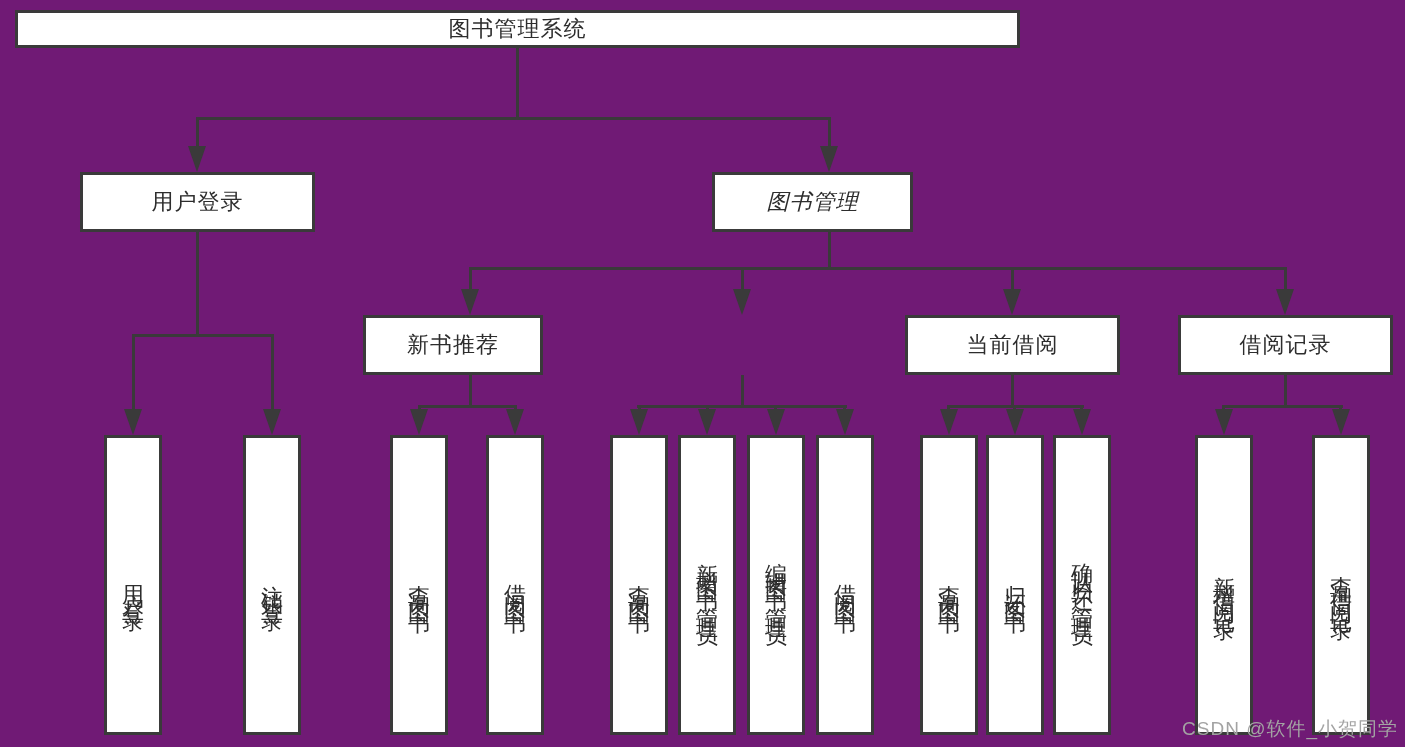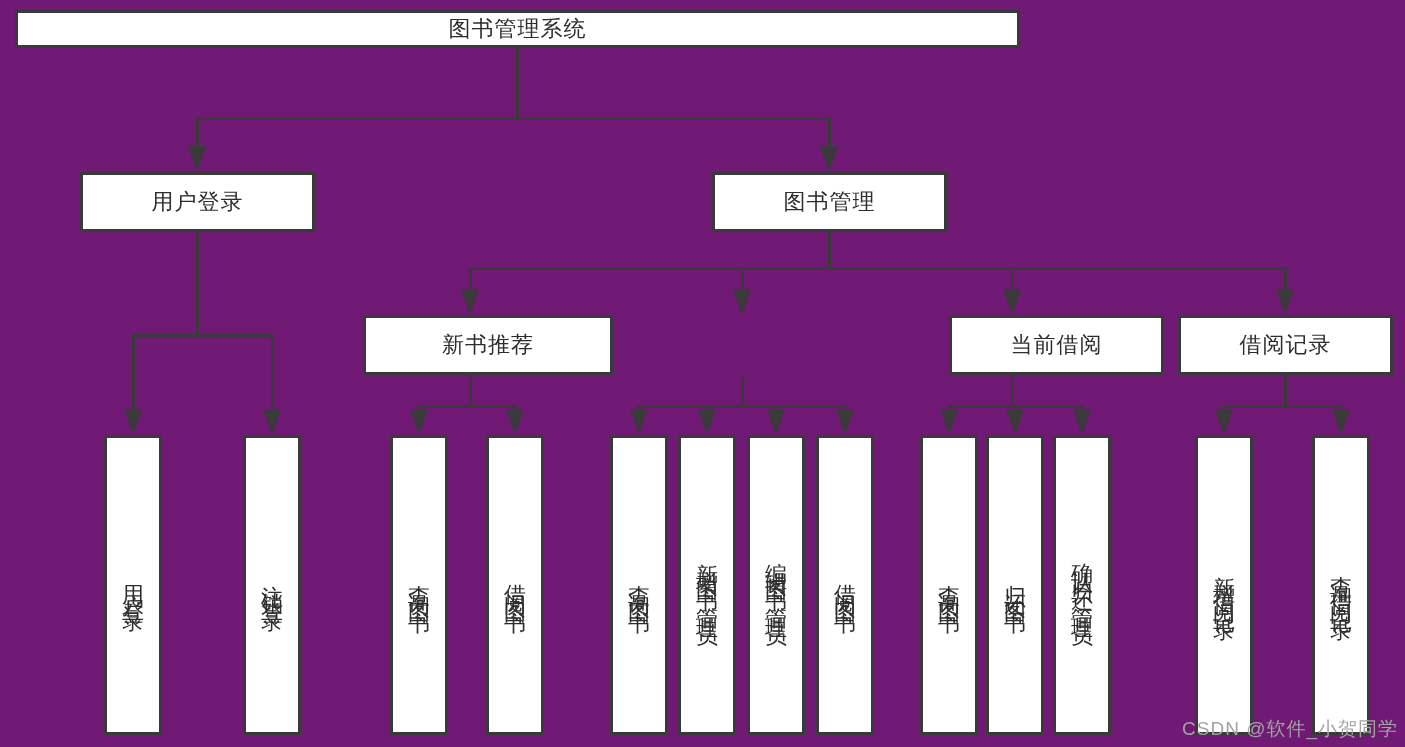--- a/index.html
+++ b/index.html
@@ -59,21 +59,21 @@
   <div class="vl" style="left:516px;top:48px;height:70px;"></div>
   <div class="hl" style="left:196px;top:117px;width:635px;"></div>
   <div class="vl" style="left:196px;top:117px;height:33px;"></div>
   <div class="vl" style="left:828px;top:117px;height:33px;"></div>
   <div class="ar" style="left:188px;top:146px;"></div>
   <div class="ar" style="left:820px;top:146px;"></div>
 
   <div class="box" style="left:80px;top:172px;width:235px;height:60px;">
     <span>用户登录</span>
   </div>
-  <div class="box" style="left:712px;top:172px;width:235px;height:60px;">
+  <div class="box" style="left:712px;top:172px;width:201px;height:60px;font-style:italic;">
     <span>图书管理</span>
   </div>
 
   <div class="vl" style="left:196px;top:232px;height:104px;"></div>
   <div class="hl" style="left:132px;top:334px;width:142px;"></div>
   <div class="vl" style="left:132px;top:334px;height:77px;"></div>
   <div class="vl" style="left:271px;top:334px;height:77px;"></div>
   <div class="ar" style="left:124px;top:409px;"></div>
   <div class="ar" style="left:263px;top:409px;"></div>
 
@@ -81,24 +81,24 @@
   <div class="hl" style="left:469px;top:267px;width:818px;"></div>
   <div class="vl" style="left:469px;top:267px;height:26px;"></div>
   <div class="vl" style="left:741px;top:267px;height:26px;"></div>
   <div class="vl" style="left:1011px;top:267px;height:26px;"></div>
   <div class="vl" style="left:1284px;top:267px;height:26px;"></div>
   <div class="ar" style="left:461px;top:289px;"></div>
   <div class="ar" style="left:733px;top:289px;"></div>
   <div class="ar" style="left:1003px;top:289px;"></div>
   <div class="ar" style="left:1276px;top:289px;"></div>
 
-  <div class="box" style="left:363px;top:315px;width:250px;height:60px;">
+  <div class="box" style="left:363px;top:315px;width:180px;height:60px;">
     <span>新书推荐</span>
   </div>
-  <div class="box" style="left:905px;top:315px;width:215px;height:60px;margin-left:44px;">
+  <div class="box" style="left:905px;top:315px;width:215px;height:60px;">
     <span>当前借阅</span>
   </div>
   <div class="box" style="left:1178px;top:315px;width:215px;height:60px;">
     <span>借阅记录</span>
   </div>
 
   <div class="vl" style="left:469px;top:375px;height:33px;"></div>
   <div class="hl" style="left:418px;top:405px;width:99px;"></div>
   <div class="vl" style="left:418px;top:405px;height:8px;"></div>
   <div class="vl" style="left:514px;top:405px;height:8px;"></div>

